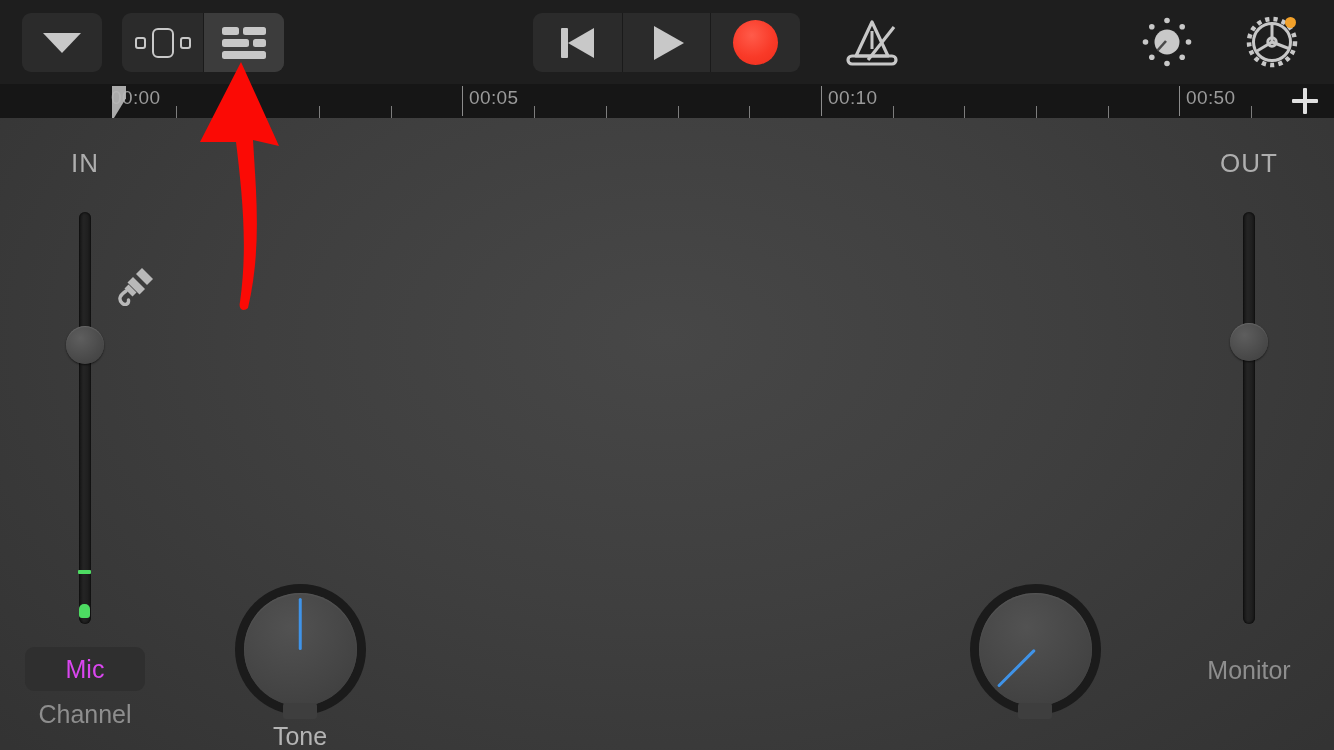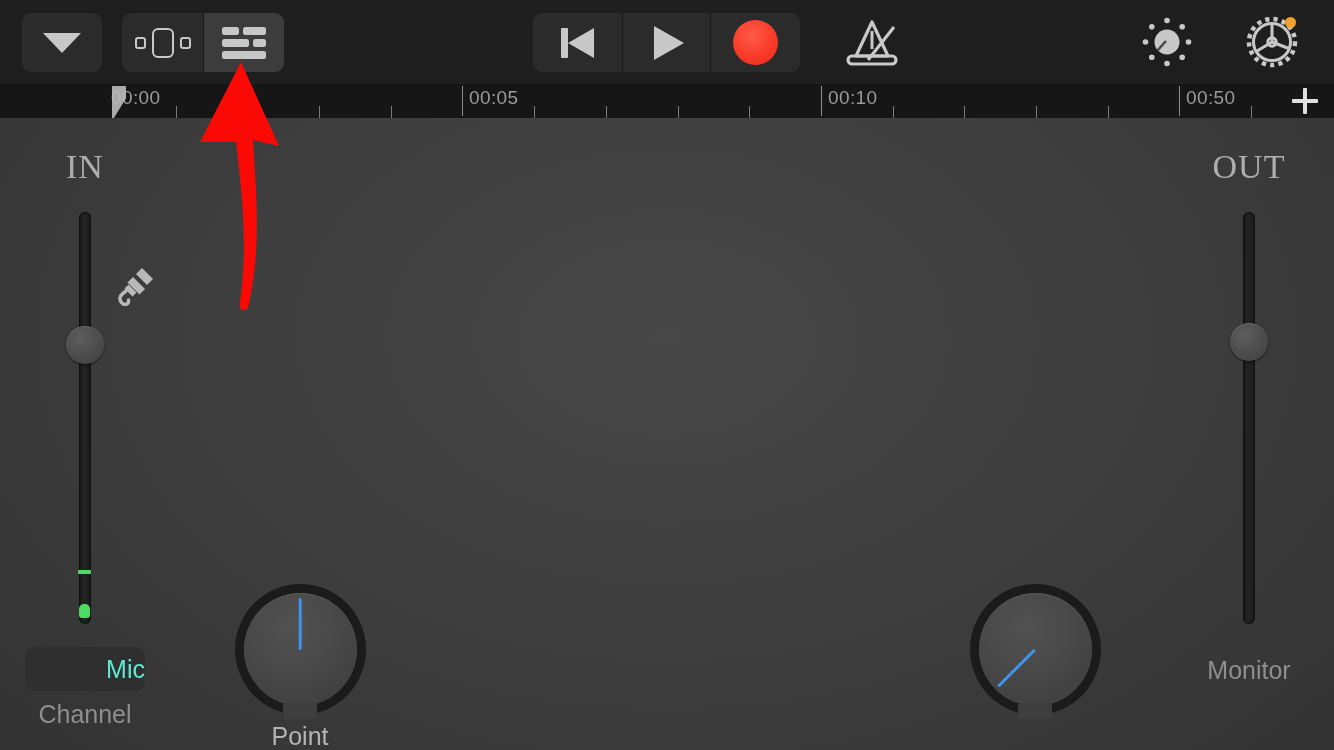--- a/index.html
+++ b/index.html
@@ -138,21 +138,21 @@
   }
   .plus::before { left:0; top:11px; width:26px; height:4px; }
   .plus::after  { left:11px; top:0; width:4px; height:26px; }
 
   
   .stage { position:absolute; left:0; top:118px; width:1334px; height:632px; }
 
   
   .fader { position:absolute; width:90px; }
   .fader .cap { position:absolute; top:0; width:90px; text-align:center;
-                font-size:34px; color:#aeaeae; letter-spacing:1px;font-family:Liberation Serif, serif; }
+                font-size:26px; color:#aeaeae; letter-spacing:1px; }
   .fader .rail {
     position:absolute; left:39px; width:12px; border-radius:6px;
     background:linear-gradient(to right,#191919,#242424 40%,#1b1b1b);
     box-shadow:inset 0 0 3px #000;
   }
   .fader .thumb {
     position:absolute; width:38px; height:38px; border-radius:50%;
     background:radial-gradient(circle at 38% 32%, #5e5e5e, #4a4a4a 60%, #3e3e3e);
     box-shadow:0 1px 2px rgba(0,0,0,.6), inset 0 1px 1px rgba(255,255,255,.12);
   }
@@ -197,22 +197,22 @@
   }
   .knob-label { margin-top:16px; font-size:25px; color:#b4b4b4; }
 
   #knob-tone    { left:220px; top:475px; }
   #knob-squeeze { left:955px; top:475px; }
 
   
   .pill-group { position:absolute; width:190px; text-align:center; }
   .pill {
     display:block; width:120px; height:44px; margin:0 auto;
-    background:#2f2f2f; border-radius:9px; color:#5eead4;
-    font-size:25px; line-height:44px; text-align:right;
+    background:#2f2f2f; border-radius:9px; color:#d946ef;
+    font-size:25px; line-height:44px; text-align:center;
   }
   .pill-caption { margin-top:9px; font-size:25px; color:#8e8e8e; }
   #group-channel { left:-10px; top:529px; }
   #group-monitor { left:1154px; top:529px; }
 
   
   #tip-overlay {
     position:absolute; left:384px; top:33px; width:566px; height:566px;
     border-radius:50%;
     background:
@@ -376,21 +376,21 @@
     <div id="level-meter">
       <span class="peak"></span>
       <span class="lvl"></span>
     </div>
 
     <div class="knob-wrap" id="knob-tone">
       <div class="knob">
         <span class="gapmask"></span>
         <span class="pointer" id="tone-pointer" style="height: 52px; margin-top: -52px; transform: translateX(-50%) rotate(0deg);"></span>
       </div>
-      <div class="knob-label">Point</div>
+      <div class="knob-label">Tone</div>
     </div>
 
     <div class="knob-wrap" id="knob-squeeze">
       <div class="knob">
         <span class="gapmask"></span>
         <span class="pointer" id="squeeze-pointer" style="height: 52px; margin-top: -52px; transform: translateX(-50%) rotate(-135deg);"></span>
       </div>
     </div>
 
     <div class="fader" id="fader-out">

